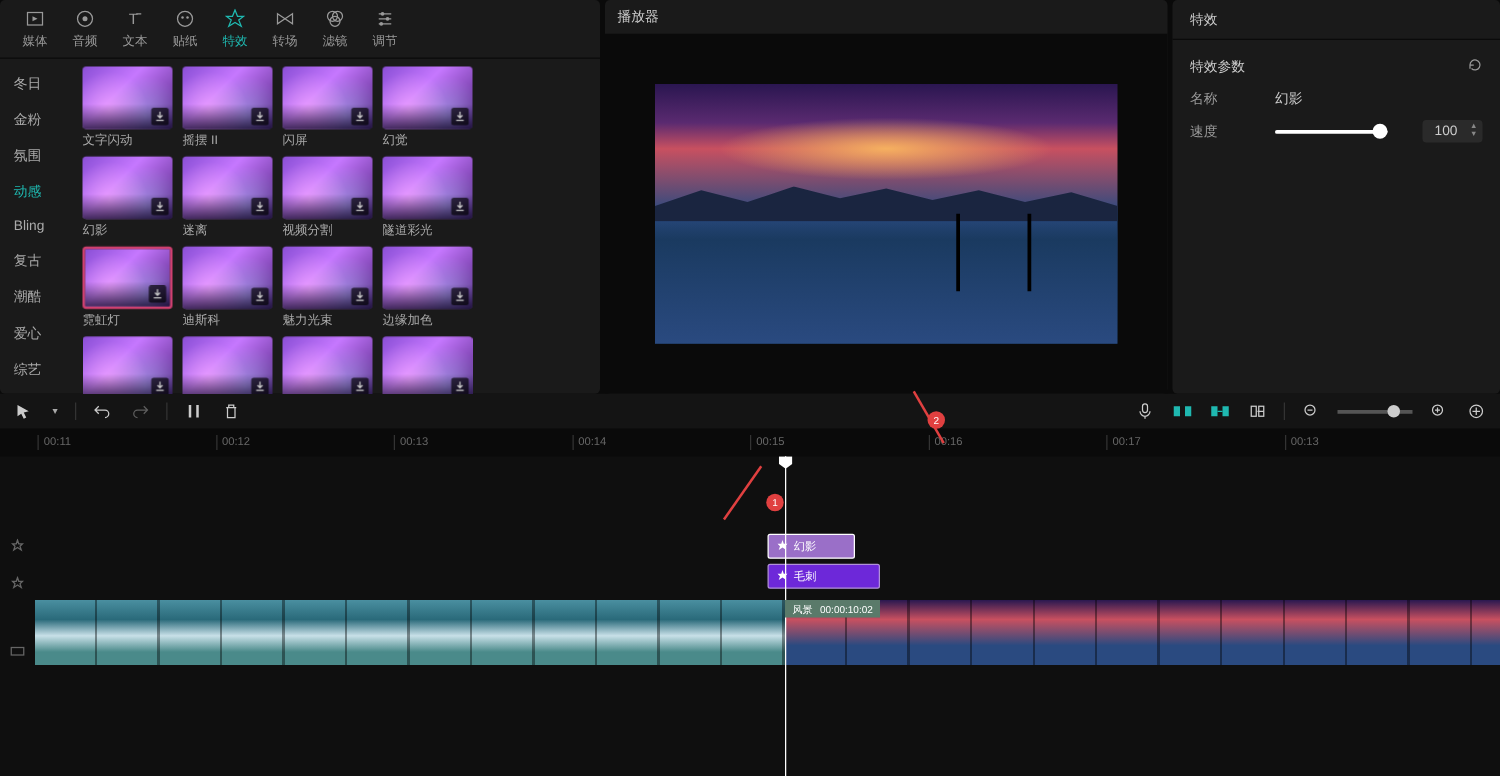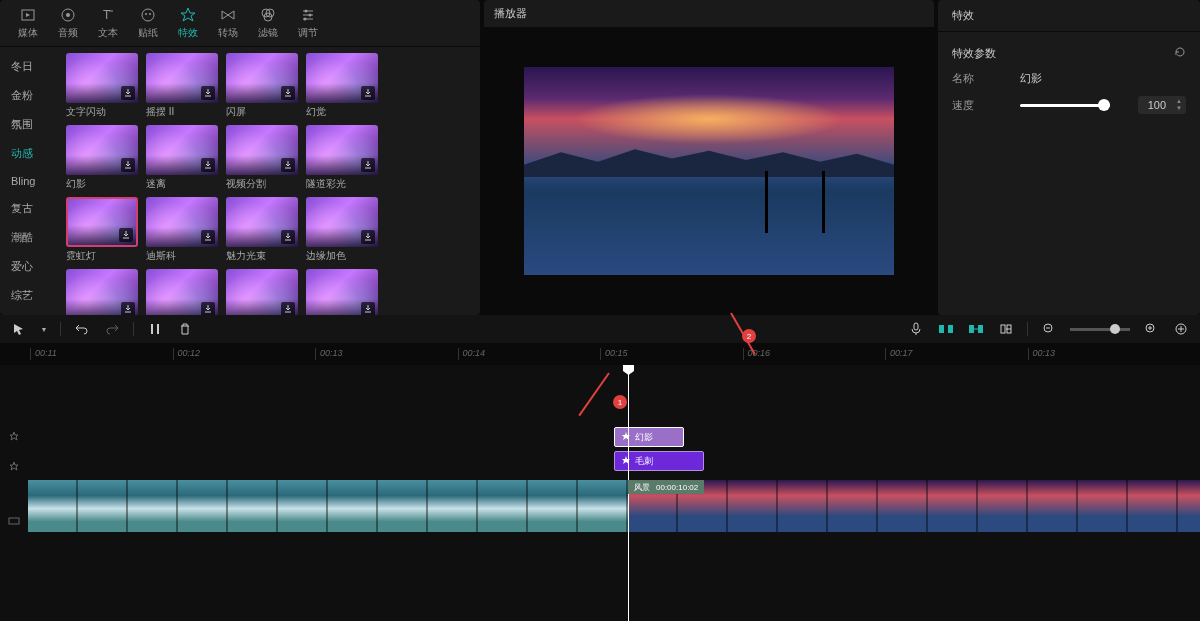--- a/index.html
+++ b/index.html
@@ -63,21 +63,21 @@
 
 .toolbar { display: flex; align-items: center; padding: 4px 10px; gap: 12px; background: #141414; height: 28px; }
 .tb-btn { cursor: pointer; color: #aaa; width: 18px; height: 18px; display: flex; align-items: center; justify-content: center; }
 .tb-sep { width: 1px; height: 14px; background: #333; }
 .toolbar .spacer { flex: 1; }
 .mic-btn { color: #aaa; }
 .snap-btn.active { color: #1fb8b0; }
 .zoom-slider { width: 60px; height: 3px; background: #555; position: relative; }
 .zoom-slider .zk { position: absolute; right: 10px; top: -4px; width: 10px; height: 10px; background: #ccc; border-radius: 50%; }
 
-.ruler { display: flex; align-items: center; height: 22px; background: #0a0a0a; padding: 0 30px; color: #666; font-size: 9px; position: relative; font-style: italic; }
+.ruler { display: flex; align-items: center; height: 22px; background: #0a0a0a; padding: 0 30px; color: #666; font-size: 9px; position: relative; }
 .ruler .tick { flex: 1; border-left: 1px solid #333; padding-left: 4px; height:12px; }
 
 .timeline-area { flex: 1; background: #0f0f0f; position: relative; }
 .track-labels { position: absolute; left: 0; top: 0; bottom: 0; width: 28px; display:flex; flex-direction:column; padding-top:60px; gap:6px;}
 .track-lbl { height: 24px; display: flex; align-items: center; justify-content: center; color: #666; }
 .tracks { position: absolute; left: 28px; right: 0; top: 0; bottom: 0; }
 .fx-track { position: absolute; height: 22px; width:100%; }
 .fx-clip { position: absolute; height: 20px; background: #6d28d9; border-radius: 2px; display: flex; align-items: center; padding: 0 6px; font-size: 9px; color: #fff; gap:4px; border:1px solid #b090d8;}
 .fx-clip.sel { border: 1px solid #fff; background:#9a6fc8;}
 .video-track { position: absolute; top: 115px; height: 52px; width: 100%; display: flex; }

